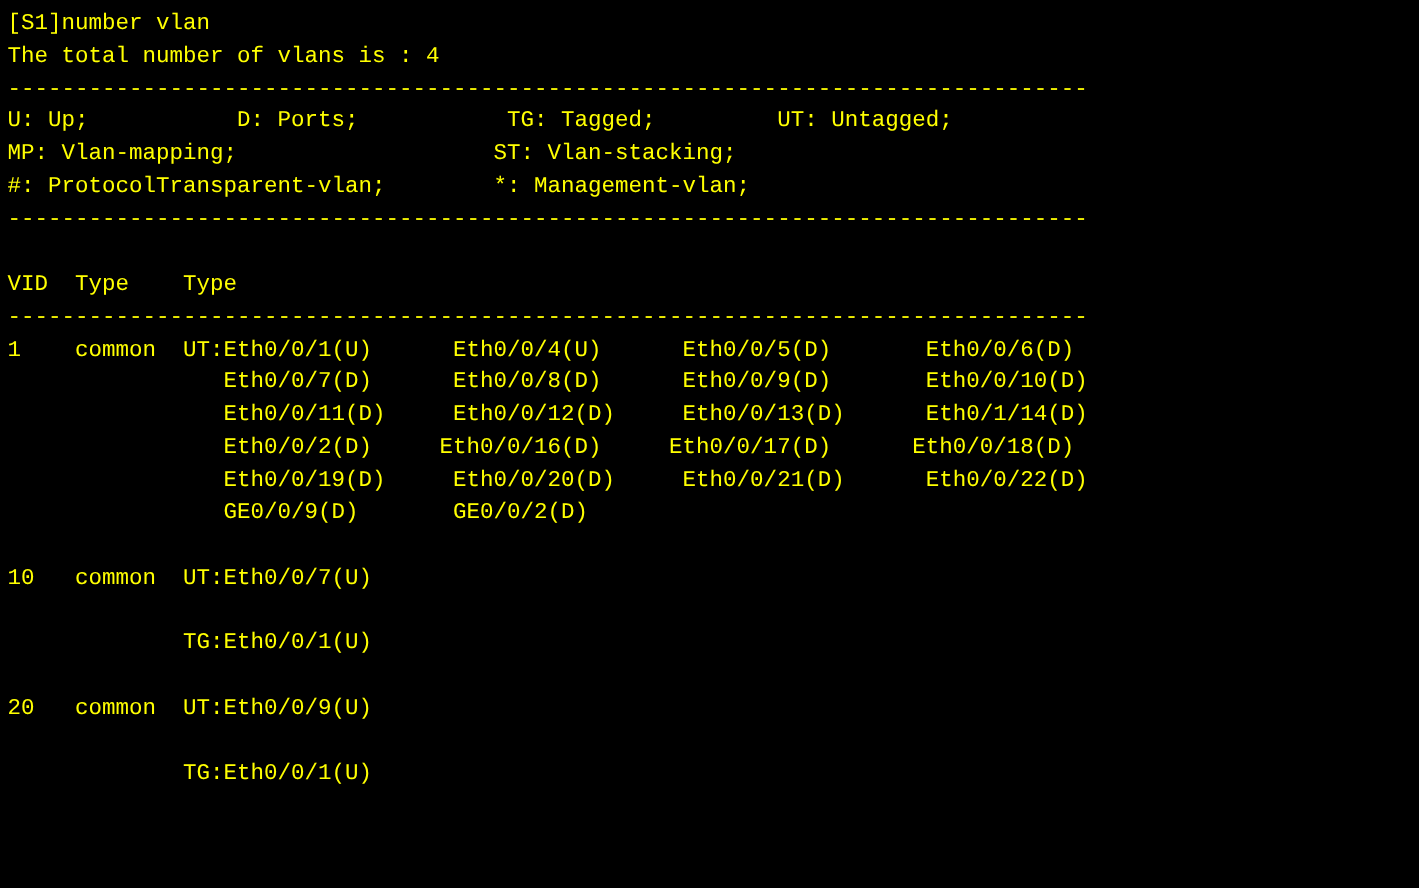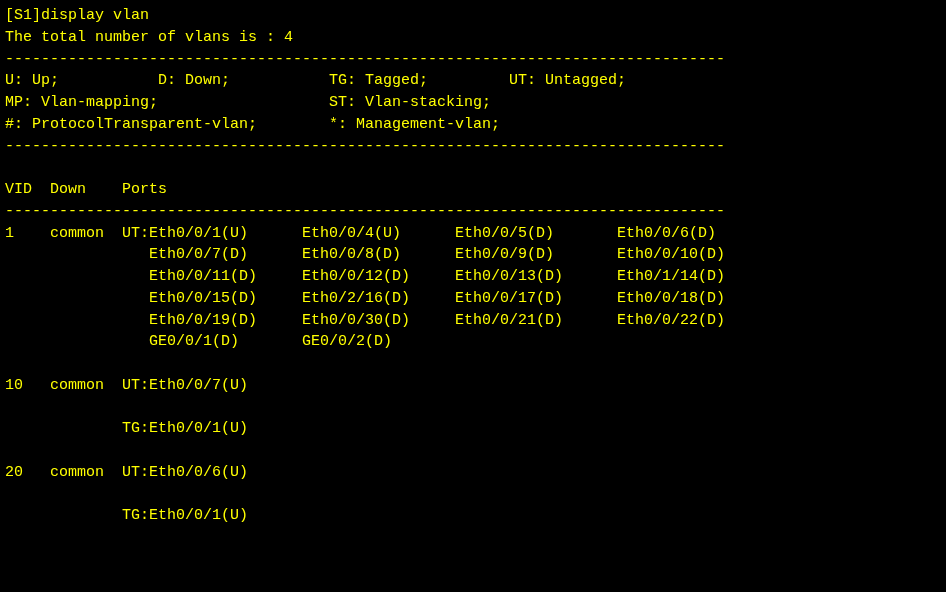--- a/index.html
+++ b/index.html
@@ -12,36 +12,36 @@
       line-height: 1.45;
       width: 946px;
       box-sizing: border-box;
     }
     .line { white-space: pre; }
     .dash { letter-spacing: 0; }
   </style>
 </head>
 <body>
 
-<div class="line">[S1]display vlan</div>
+<div class="line">[S1]number vlan</div>
 <div class="line">The total number of vlans is : 4</div>
 <div class="line dash">--------------------------------------------------------------------------------</div>
-<div class="line">U: Up;           D: Down;           TG: Tagged;         UT: Untagged;</div>
+<div class="line">U: Up;           D: Ports;           TG: Tagged;         UT: Untagged;</div>
 <div class="line">MP: Vlan-mapping;                   ST: Vlan-stacking;</div>
 <div class="line">#: ProtocolTransparent-vlan;        *: Management-vlan;</div>
 <div class="line dash">--------------------------------------------------------------------------------</div>
 <div class="line">&nbsp;</div>
-<div class="line">VID  Down    Ports</div>
+<div class="line">VID  Type    Type</div>
 <div class="line dash">--------------------------------------------------------------------------------</div>
 <div class="line">1    common  UT:Eth0/0/1(U)      Eth0/0/4(U)      Eth0/0/5(D)       Eth0/0/6(D)</div>
 <div class="line">                Eth0/0/7(D)      Eth0/0/8(D)      Eth0/0/9(D)       Eth0/0/10(D)</div>
 <div class="line">                Eth0/0/11(D)     Eth0/0/12(D)     Eth0/0/13(D)      Eth0/1/14(D)</div>
-<div class="line">                Eth0/0/15(D)     Eth0/2/16(D)     Eth0/0/17(D)      Eth0/0/18(D)</div>
-<div class="line">                Eth0/0/19(D)     Eth0/0/30(D)     Eth0/0/21(D)      Eth0/0/22(D)</div>
-<div class="line">                GE0/0/1(D)       GE0/0/2(D)</div>
+<div class="line">                Eth0/0/2(D)     Eth0/0/16(D)     Eth0/0/17(D)      Eth0/0/18(D)</div>
+<div class="line">                Eth0/0/19(D)     Eth0/0/20(D)     Eth0/0/21(D)      Eth0/0/22(D)</div>
+<div class="line">                GE0/0/9(D)       GE0/0/2(D)</div>
 <div class="line">&nbsp;</div>
 <div class="line">10   common  UT:Eth0/0/7(U)</div>
 <div class="line">&nbsp;</div>
 <div class="line">             TG:Eth0/0/1(U)</div>
 <div class="line">&nbsp;</div>
-<div class="line">20   common  UT:Eth0/0/6(U)</div>
+<div class="line">20   common  UT:Eth0/0/9(U)</div>
 <div class="line">&nbsp;</div>
 <div class="line">             TG:Eth0/0/1(U)</div>
 
 </body></html>

